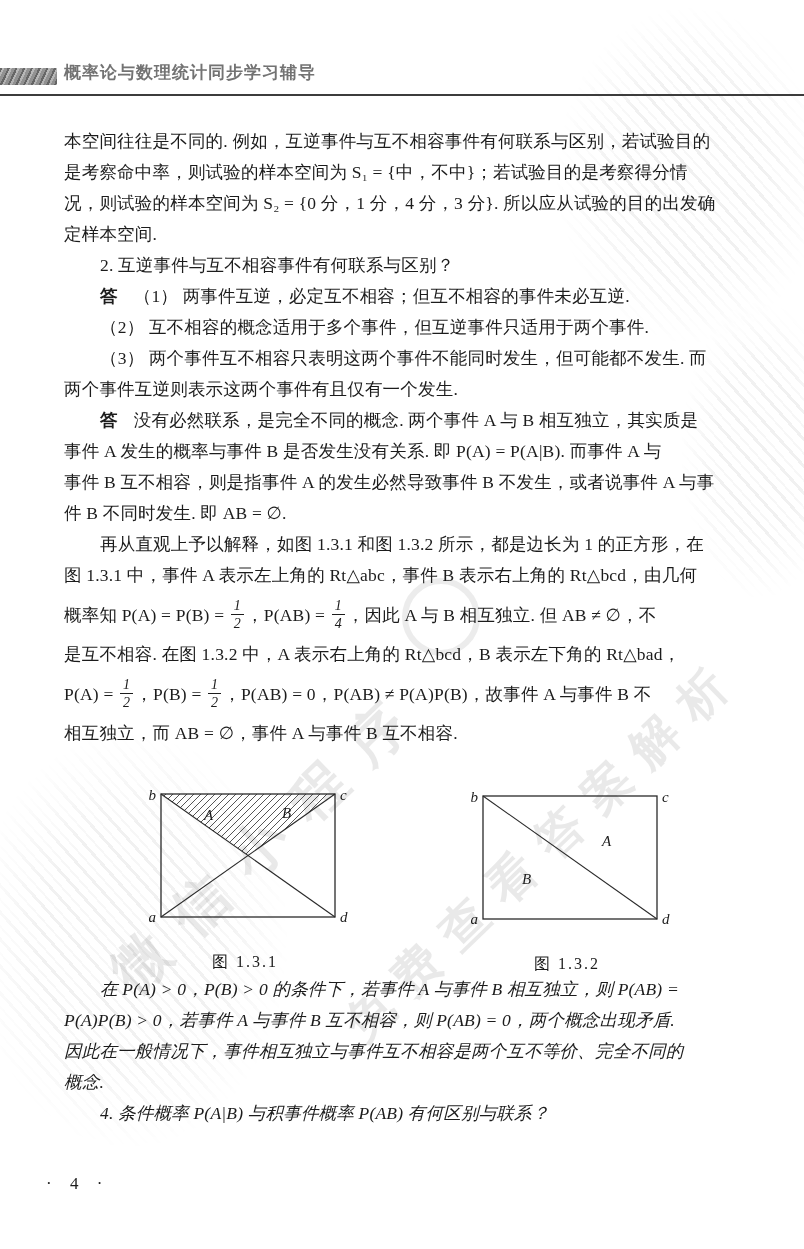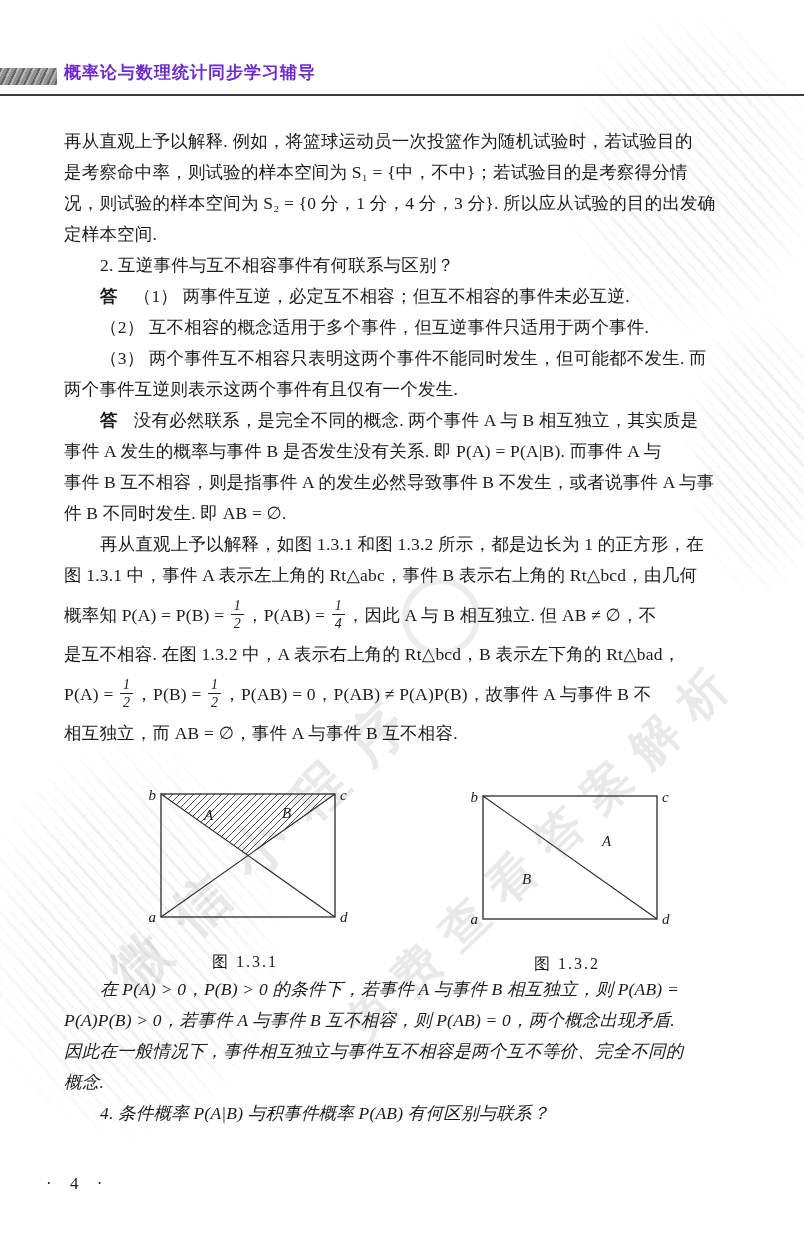--- a/index.html
+++ b/index.html
@@ -12,21 +12,21 @@
   
   .header-bar{
     position:absolute;left:0;top:68px;width:57px;height:17px;
     background:
       repeating-linear-gradient(115deg, rgba(90,90,90,.85) 0 2px, rgba(190,190,190,.6) 2px 4px, rgba(140,140,140,.8) 4px 7px),
       linear-gradient(#b5b5b5,#9d9d9d);
   }
   .header-title{
     position:absolute;left:64px;top:61px;
     font-family:"Liberation Sans", sans-serif;font-weight:700;
-    font-size:17px;letter-spacing:1px;color:#6d28d9;white-space:nowrap;
+    font-size:17px;letter-spacing:1px;color:#737373;white-space:nowrap;
   }
   .header-rule{
     position:absolute;left:0;top:94px;width:804px;height:2px;background:#3c3c3c;
   }
 
   
   .content{position:absolute;left:64px;width:692px;}
   .content.c1{top:126px;}
   .content.c2{top:974px;font-style:italic;}
   .line{
@@ -95,21 +95,21 @@
   <div class="streak bl"></div>
   <div class="wm wm1">微信小程序</div>
   <div class="wm wm2">免费查看答案解析</div>
   <div class="wm-circle"></div>
 
   <div class="header-bar"></div>
   <div class="header-title">概率论与数理统计同步学习辅导</div>
   <div class="header-rule"></div>
 
   <div class="content c1">
-    <div class="line">再从直观上予以解释. 例如，将篮球运动员一次投篮作为随机试验时，若试验目的</div>
+    <div class="line">本空间往往是不同的. 例如，互逆事件与互不相容事件有何联系与区别，若试验目的</div>
     <div class="line">是考察命中率，则试验的样本空间为 S₁ = {中，不中}；若试验目的是考察得分情</div>
     <div class="line">况，则试验的样本空间为 S₂ = {0 分，1 分，4 分，3 分}. 所以应从试验的目的出发确</div>
     <div class="line">定样本空间.</div>
     <div class="line indent">2. 互逆事件与互不相容事件有何联系与区别？</div>
     <div class="line indent"><span class="ans">答</span><span>（1） 两事件互逆，必定互不相容；但互不相容的事件未必互逆.</span></div>
     <div class="line indent">（2） 互不相容的概念适用于多个事件，但互逆事件只适用于两个事件.</div>
     <div class="line indent">（3） 两个事件互不相容只表明这两个事件不能同时发生，但可能都不发生. 而</div>
     <div class="line">两个事件互逆则表示这两个事件有且仅有一个发生.</div>
     <div class="line indent"><span class="ans">答</span><span>没有必然联系，是完全不同的概念. 两个事件 A 与 B 相互独立，其实质是</span></div>
     <div class="line">事件 A 发生的概率与事件 B 是否发生没有关系. 即 P(A) = P(A|B). 而事件 A 与</div>

